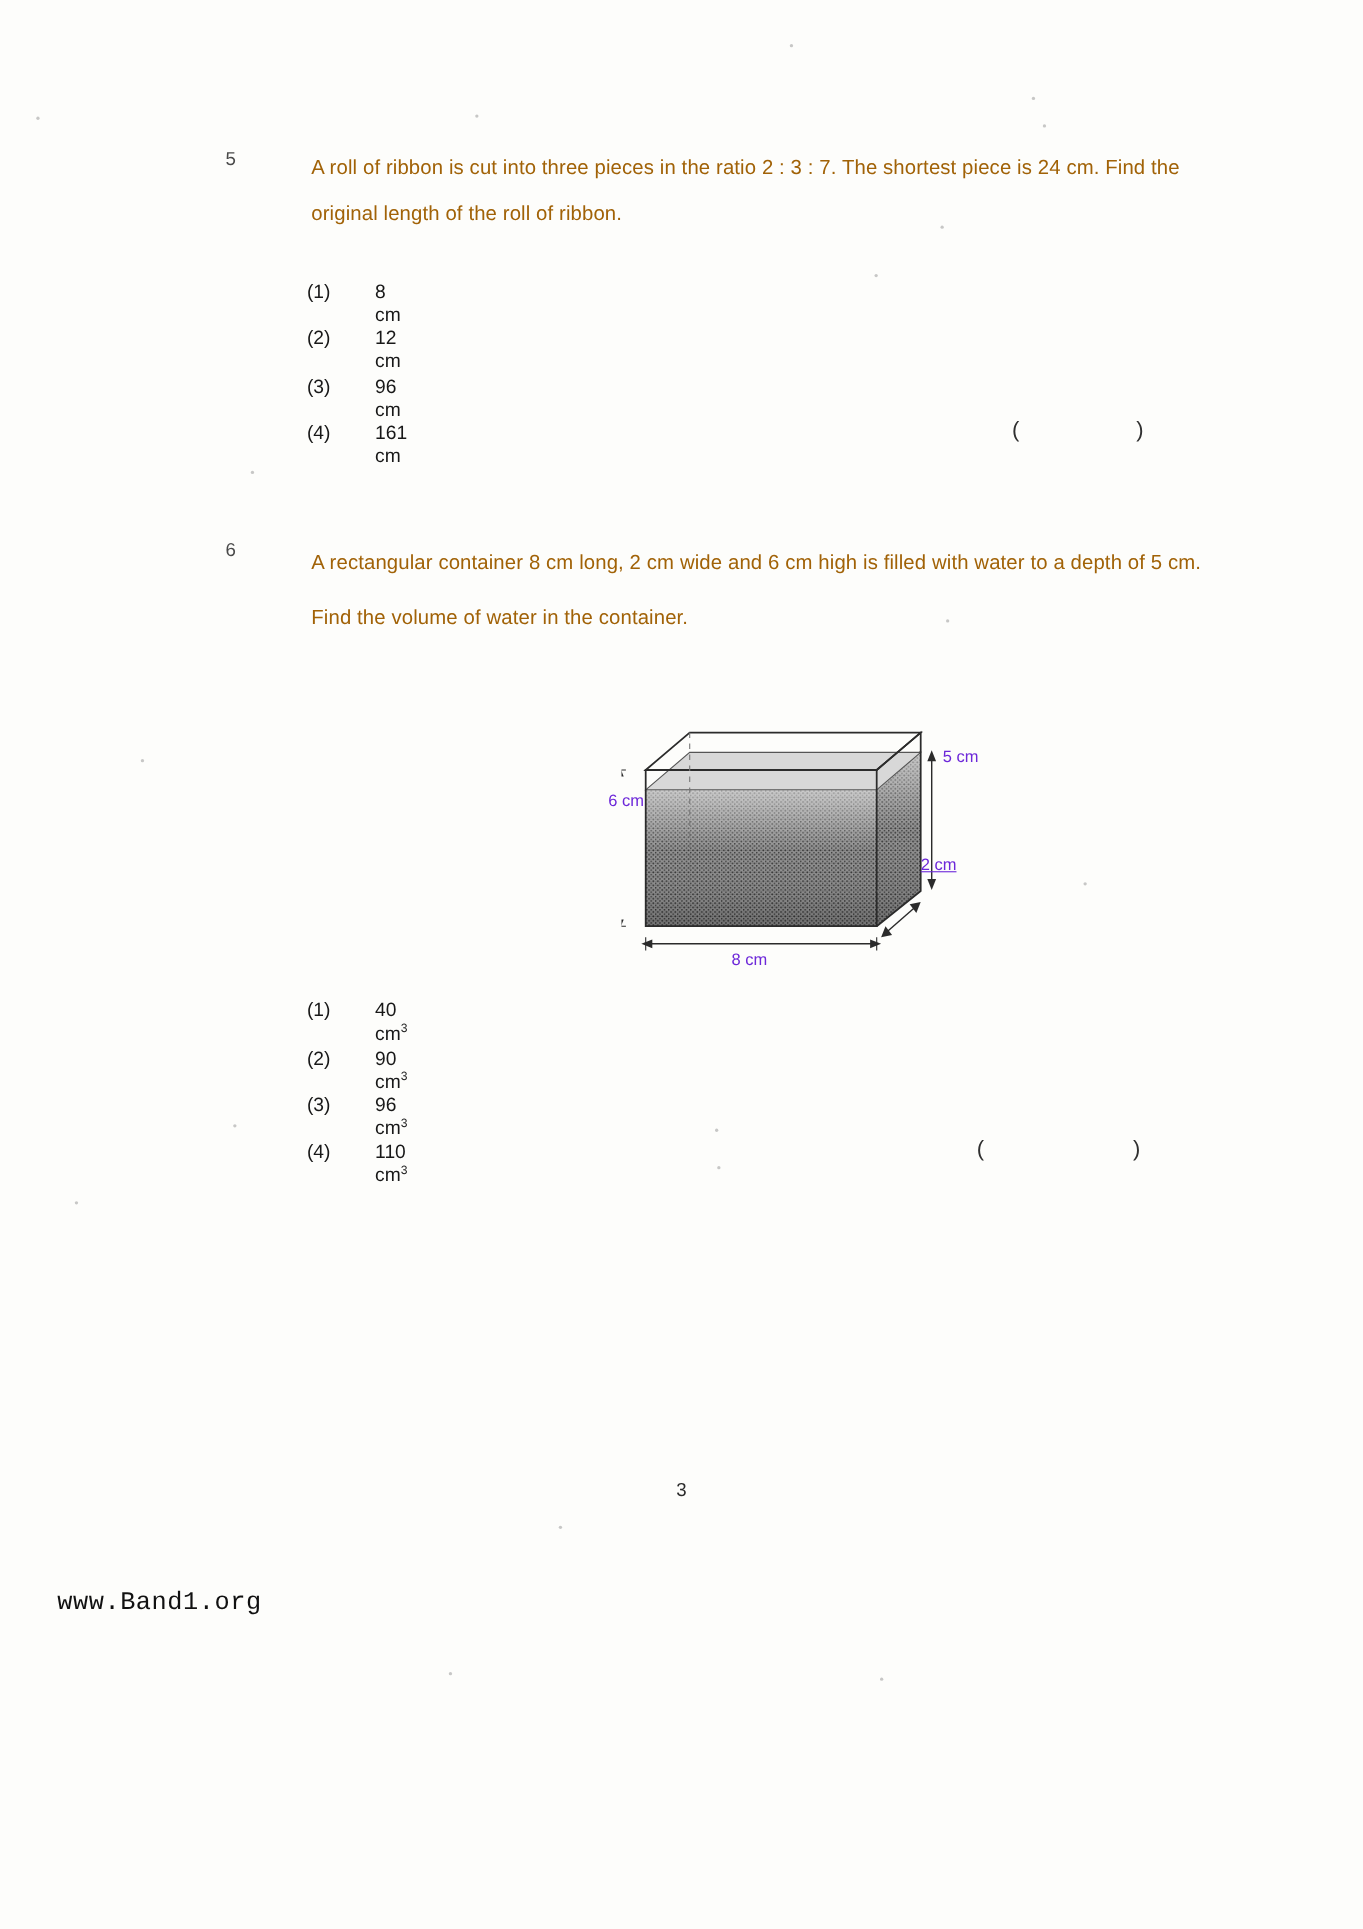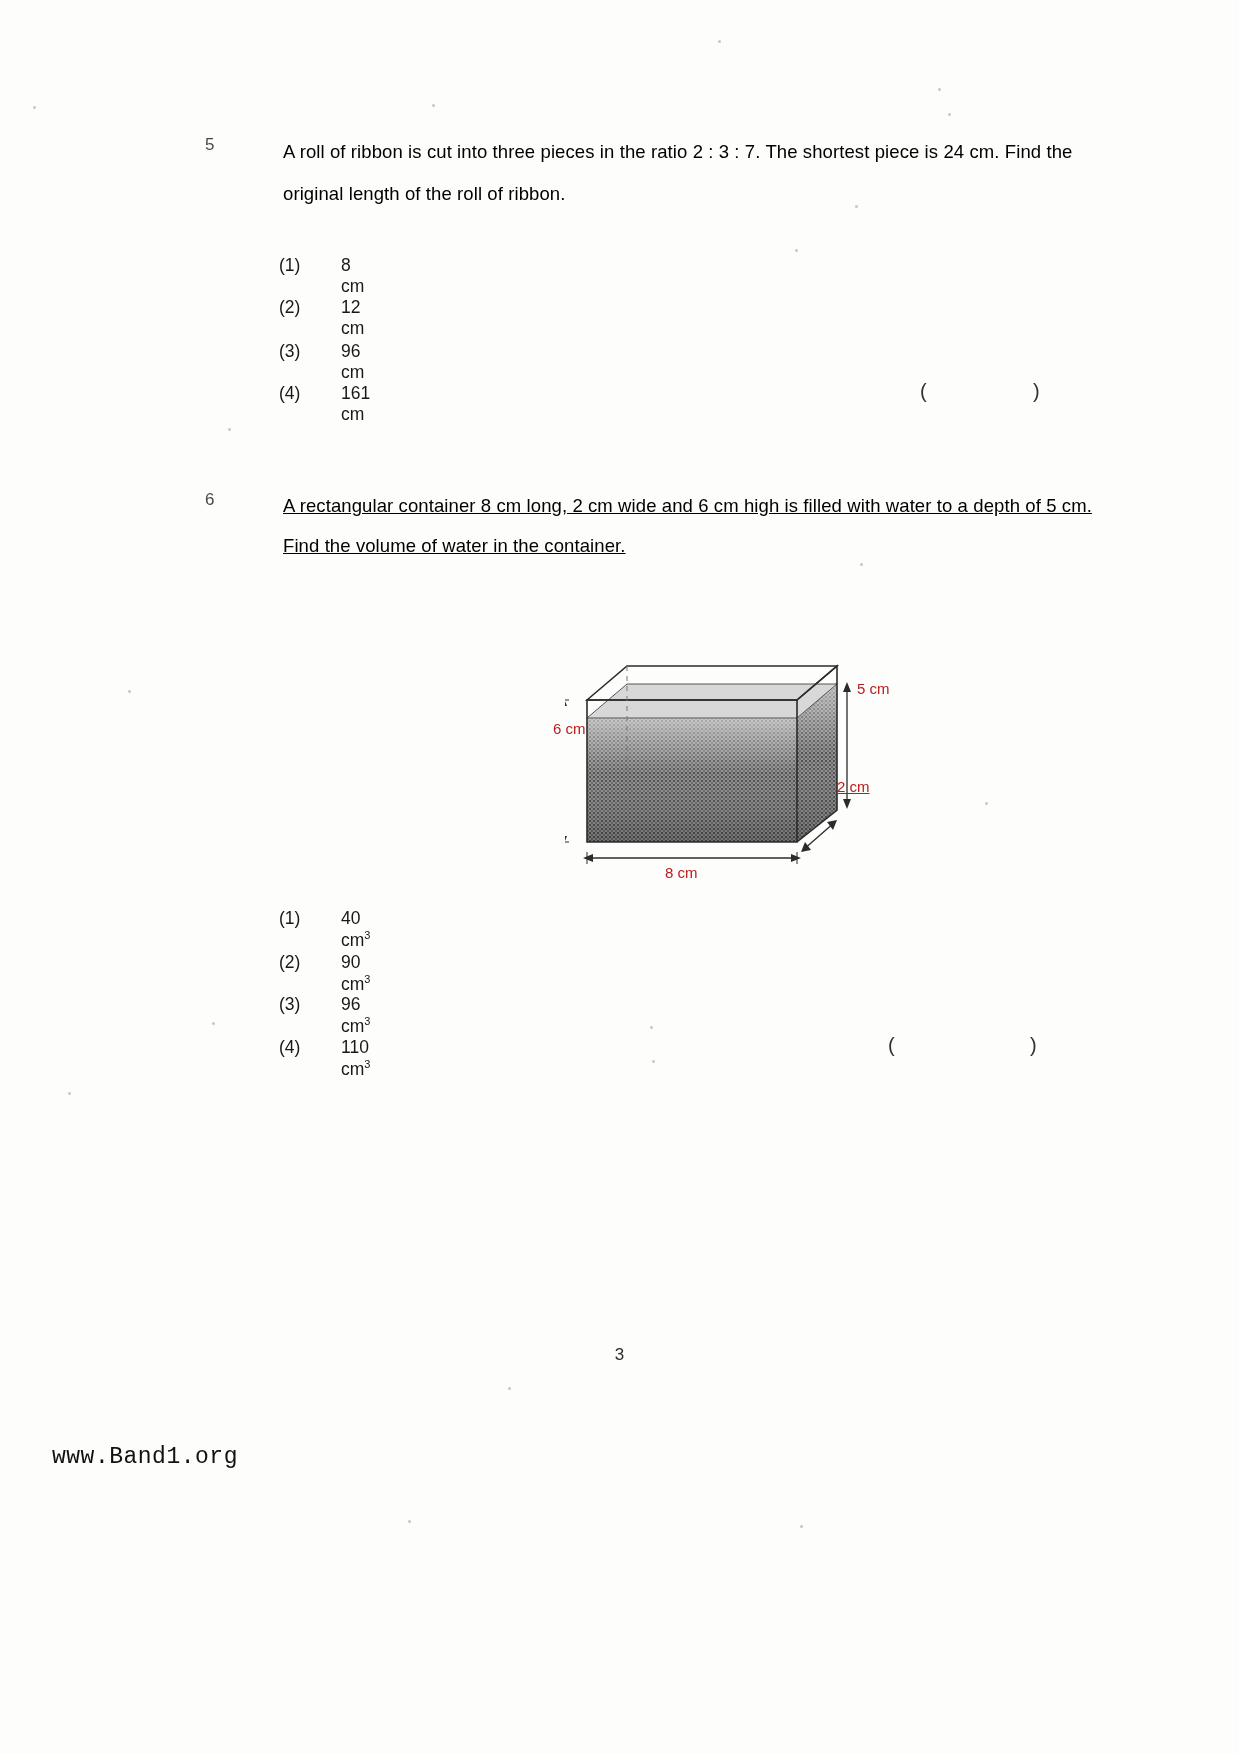--- a/index.html
+++ b/index.html
@@ -39,21 +39,21 @@
     left: 205px;
     font-size: 17px;
     color: #4a4a4a;
   }
   .q-text {
     position: absolute;
     left: 283px;
     width: 800px;
     font-size: 18.5px;
     line-height: 42px;
-    color: #000000;
+    color: #a16207;
     letter-spacing: .1px;
   }
   .opt {
     position: absolute;
     font-size: 17.5px;
     color: #181818;
   }
   .opt-label {
     position: absolute;
     left: 279px;
@@ -80,21 +80,21 @@
     position: absolute;
     left: 565px;
     top: 660px;
     width: 400px;
     height: 260px;
   }
   .fig-svg { display: block; }
   .fig-label {
     position: absolute;
     font-size: 15px;
-    color: #b91c1c;
+    color: #6d28d9;
     white-space: nowrap;
   }
 
   .page-number {
     position: absolute;
     left: 0;
     right: 0;
     text-align: center;
     font-size: 17px;
     color: #2b2b2b;
@@ -152,21 +152,21 @@
       <span class="opt-label">(4)</span>
       <span class="opt-value">161 cm</span>
     </div>
 
     <div class="bracket bracket-l" style="top:245px;">(</div>
     <div class="bracket bracket-r" style="top:245px;">)</div>
   </div>
 
   <div class="q-block" style="top:490px;">
     <div class="q-num" style="top:0;">6</div>
-    <div class="q-text" style="top:-4px;width:830px;line-height:40px;text-decoration:underline;">A rectangular container 8 cm long, 2 cm wide and 6 cm high is filled with water to a depth of 5 cm. Find the volume of water in the container.</div>
+    <div class="q-text" style="top:-4px;width:830px;line-height:50px;">A rectangular container 8 cm long, 2 cm wide and 6 cm high is filled with water to a depth of 5 cm. Find the volume of water in the container.</div>
 
     <div class="opt" style="top:418px;">
       <span class="opt-label">(1)</span>
       <span class="opt-value"><span>40 cm</span><sup>3</sup></span>
     </div>
     <div class="opt" style="top:462px;">
       <span class="opt-label">(2)</span>
       <span class="opt-value"><span>90 cm</span><sup>3</sup></span>
     </div>
     <div class="opt" style="top:504px;">

